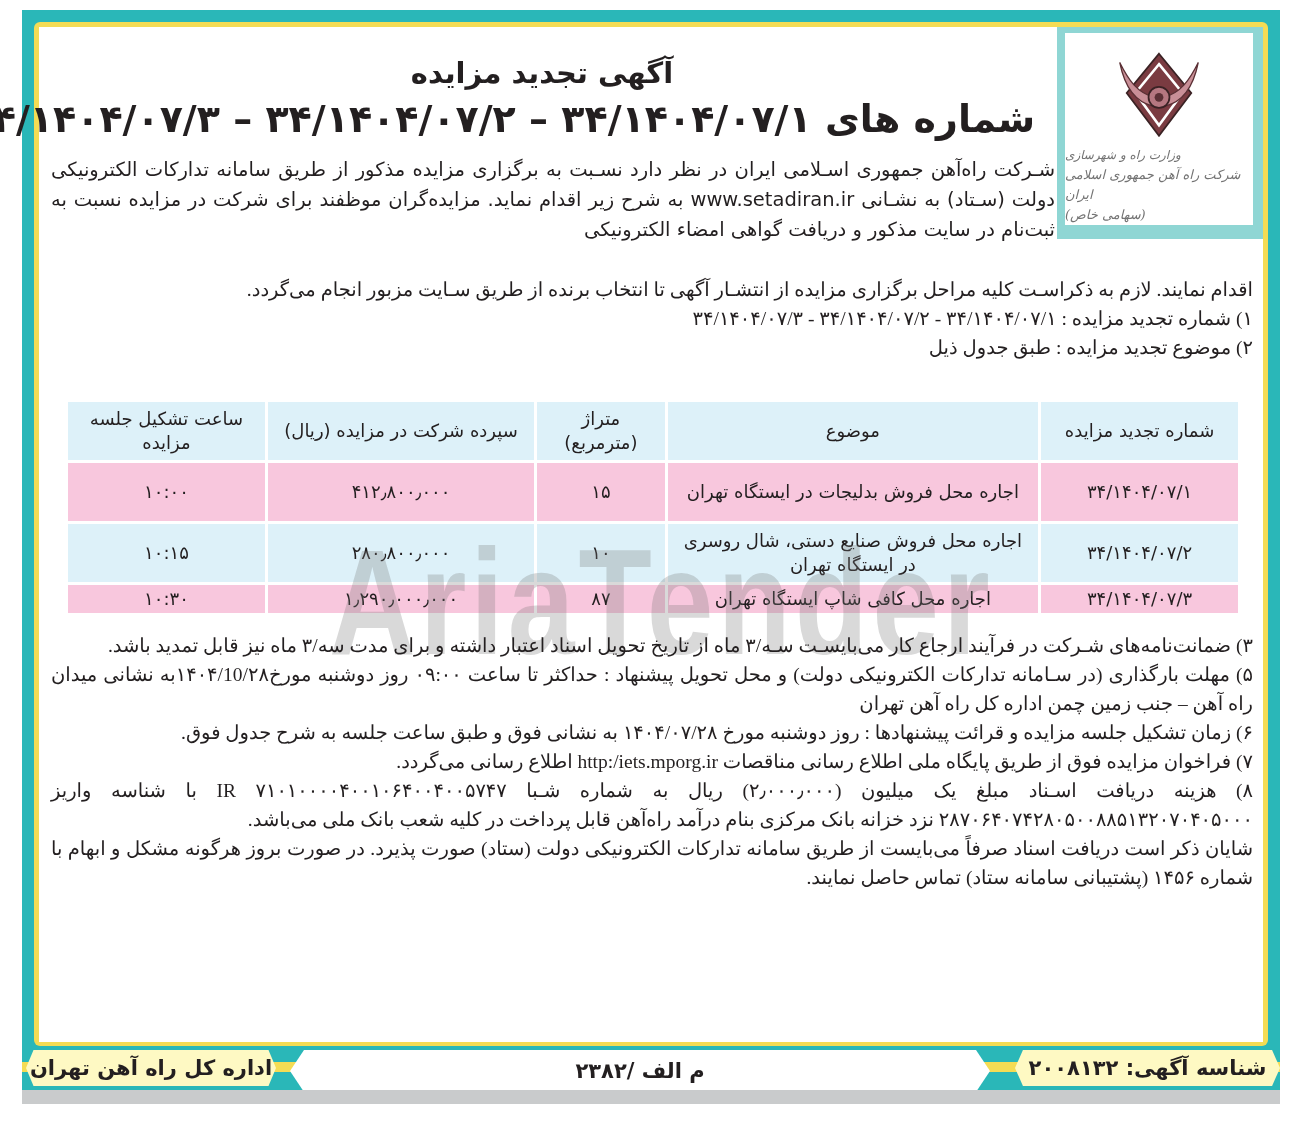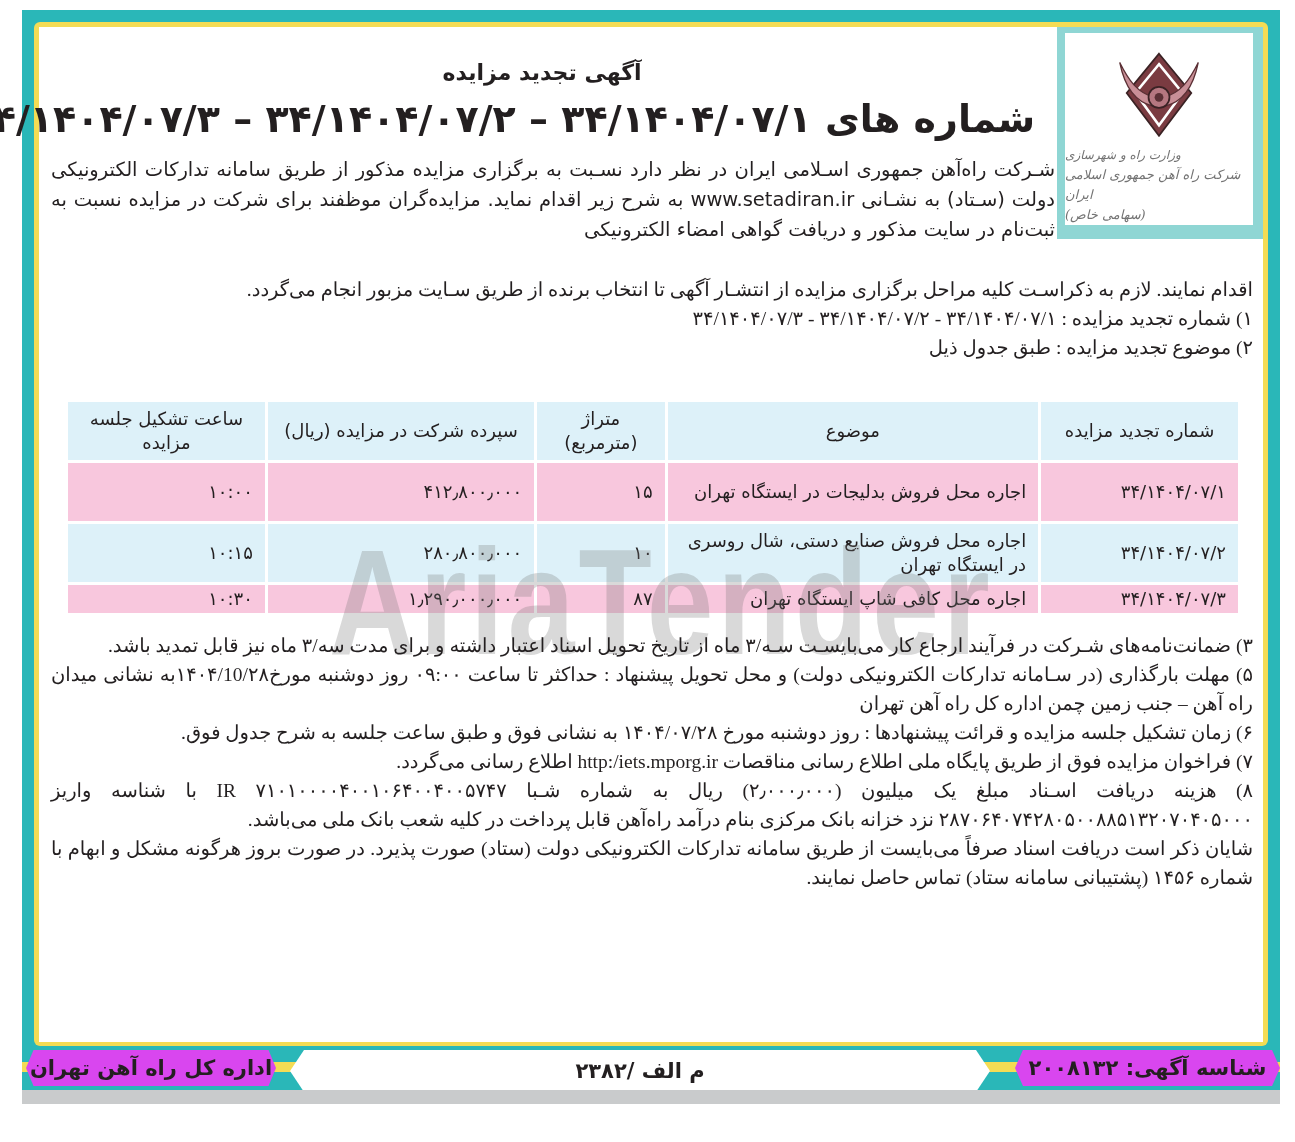--- a/index.html
+++ b/index.html
@@ -14,41 +14,41 @@
            background:#ffffff; }
   .logo-box { position:absolute; right:0px; top:0px; width:206px; height:212px;
               background:#8fd6d4; }
   .logo-inner { position:absolute; left:8px; top:6px; right:10px; bottom:14px; background:#fff;
                 display:flex; flex-direction:column; align-items:center; }
   .emblem { margin-top:12px; width:110px; height:110px; }
   .logo-text { direction:rtl; text-align:left; font-family:"DejaVu Serif", serif; font-style:italic;
                font-size:13px; line-height:20px; color:#737373; margin-top:4px; }
   .logo-text div:first-child { font-size:12px; }
   .title-area { position:absolute; right:228px; left:10px; top:24px; text-align:center; direction:rtl; }
-  .title1 { font-size:22px; font-weight:bold; line-height:44px; letter-spacing:-0.5px; }
+  .title1 { font-size:29px; font-weight:bold; line-height:44px; letter-spacing:-0.5px; }
   .title2 { font-size:38px; font-weight:bold; line-height:48px; white-space:nowrap; text-align:right; letter-spacing:-1px; }
   .intro { position:absolute; top:128px; left:12px; right:208px; direction:rtl; text-align:justify;
            font-size:19.5px; line-height:30px; }
   .body { position:absolute; top:248px; left:12px; right:10px; direction:rtl; text-align:justify;
           font-size:19.5px; line-height:29px;font-family:Liberation Serif, serif; }
   .body p { margin:0; }
   .table { position:absolute; top:378px; left:28px; right:28px; direction:rtl;
            border-collapse:separate; border-spacing:4px; font-size:18px; }
   table.t { width:100%; border-collapse:separate; border-spacing:3px 3px; direction:rtl; }
   table.t th { background:#ddf1f9; font-weight:normal; height:58px; text-align:center; line-height:24px; padding:0 6px; }
-  table.t td { line-height:24px; padding:0 12px; }
+  table.t td { text-align:center; line-height:24px; padding:0 12px; }
   tr.pink td { background:#f8c7dd; }
   tr.blue td { background:#ddf1f9; }
   tr.r1 td { height:58px; } tr.r2 td { height:58px; } tr.r3 td { height:28px; }
   .watermark { position:absolute; left:290px; top:488px; font-size:120px; font-weight:bold;
                color:rgba(120,120,120,0.28); letter-spacing:4px; pointer-events:none; font-family:"Liberation Sans", sans-serif;
                transform:scaleY(1.25); transform-origin:left top; }
   .footer { position:absolute; left:0; right:0; bottom:0; height:44px; }
   .f-stripe { position:absolute; left:0; right:0; top:16px; height:10px; background:#f4dc54; }
-  .f-box { position:absolute; top:4px; height:36px; background:#d946ef; display:flex; align-items:center; justify-content:center;
+  .f-box { position:absolute; top:4px; height:36px; background:#fef9c3; display:flex; align-items:center; justify-content:center;
            font-weight:bold; font-size:21px; direction:rtl; clip-path:polygon(3% 0,97% 0,100% 50%,97% 100%,3% 100%,0 50%); }
   .f-right { right:0; width:265px; }
   .f-left { left:4px; width:250px; }
   .f-mid-wrap { position:absolute; right:290px; left:268px; top:4px; height:42px; background:#fff;
                 clip-path:polygon(2% 0,98% 0,100% 50%,98% 100%,2% 100%,0 50%);
                 display:flex; align-items:center; justify-content:center; font-weight:bold; font-size:21px; direction:rtl; }
 </style>
 </head>
 <body>
 

